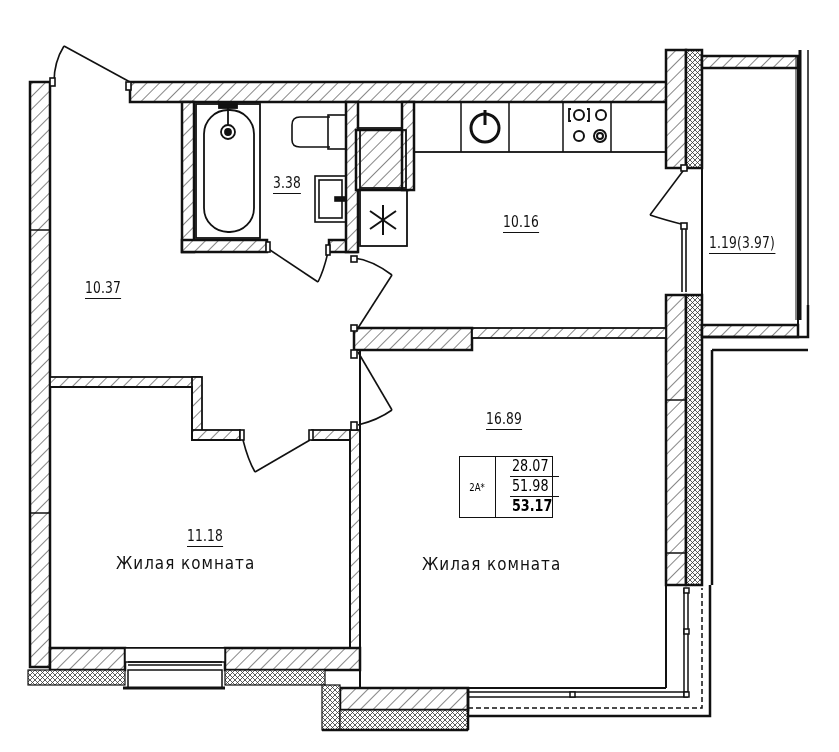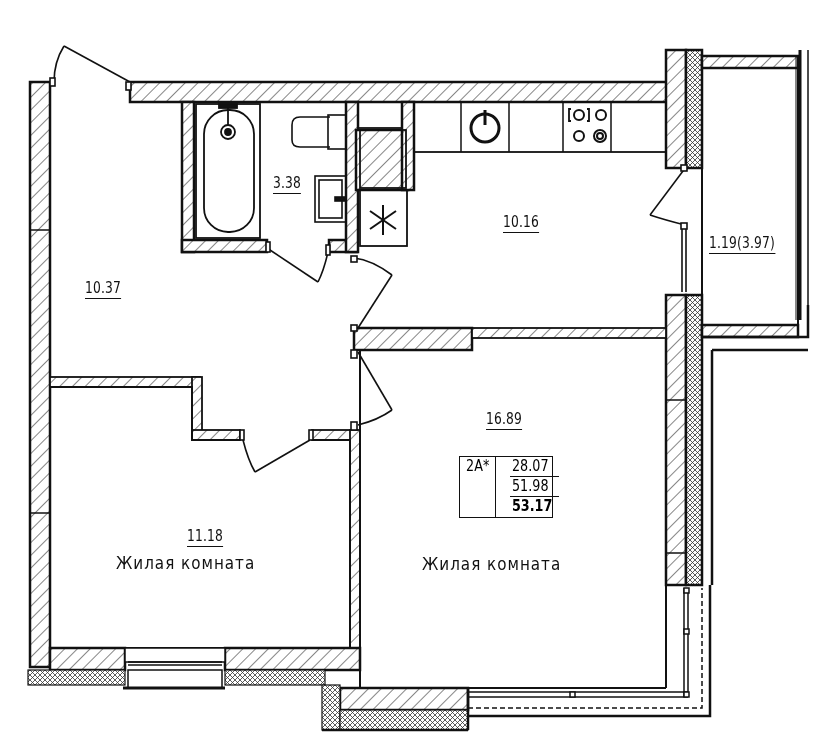--- a/index.html
+++ b/index.html
@@ -2,21 +2,21 @@
 <html><head>
 <meta charset="utf-8">
 <style>
   html, body { margin: 0; padding: 0; background: #ffffff; }
   body { width: 839px; height: 752px; overflow: hidden; position: relative; font-family: "DejaVu Sans Condensed", "DejaVu Sans", sans-serif; }
   #plan { position: absolute; left: 0; top: 0; width: 839px; height: 752px; }
   .lbl { position: absolute; color: #111; font-family: "DejaVu Sans", sans-serif; white-space: nowrap; transform: scaleX(0.82); transform-origin: left top; letter-spacing: 0.2px; }
   .area { font-size: 15px; border-bottom: 1.6px solid #111; line-height: 17px; padding-bottom: 1px; }
   .room-name { font-size: 18.5px; line-height: 20px; letter-spacing: 1.2px; }
   .summary { position: absolute; left: 459px; top: 456px; width: 94px; height: 62px; border: 1.6px solid #111; box-sizing: border-box; display: grid; grid-template-columns: 36px 1fr; }
-  .summary .type { display: flex; align-items: flex-start; justify-content: center; border-right: 1.6px solid #111; font-size: 15px; font-family: "DejaVu Sans", sans-serif; }
+  .summary .type { display: flex; align-items: center; justify-content: center; border-right: 1.6px solid #111; font-size: 10px; font-family: "DejaVu Sans", sans-serif; }
   .summary .type span { transform: scaleX(0.85); display: inline-block; }
   .summary .vals { display: grid; grid-template-rows: 1fr 1fr 1fr; margin-left: 14px; }
   .summary .vals div { border-bottom: 1.6px solid #111; font-size: 15px; line-height: 19px; padding-left: 2px; font-family: "DejaVu Sans", sans-serif; }
   .summary .vals div:last-child { border-bottom: none; font-weight: bold; }
   .summary .vals div span { display: inline-block; transform: scaleX(0.85); transform-origin: left center; }
 </style>
 </head>
 <body>
 
 <svg id="plan" viewBox="0 0 839 752" xmlns="http://www.w3.org/2000/svg">

